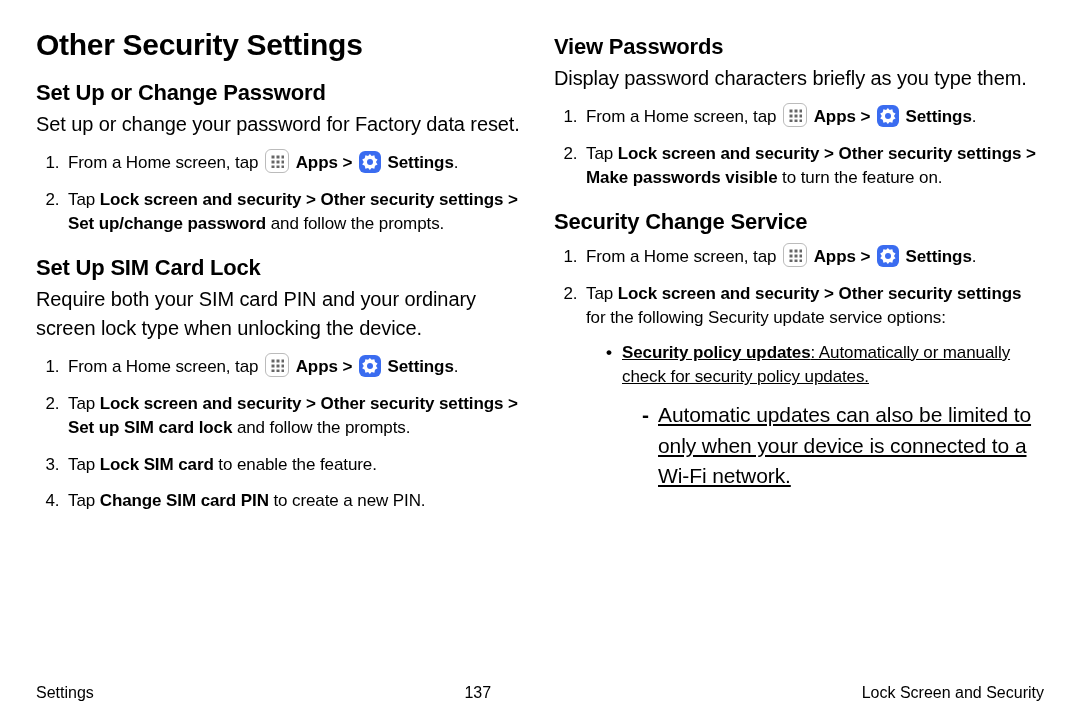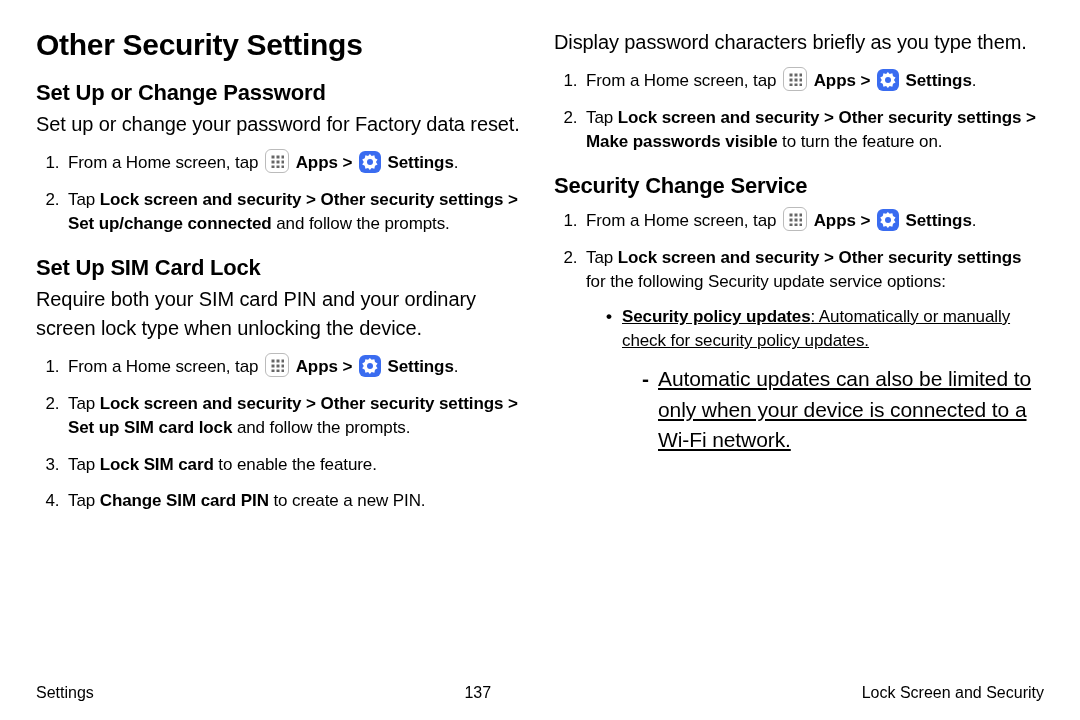--- a/index.html
+++ b/index.html
@@ -157,21 +157,21 @@
   <div class="col">
     <h1>Other Security Settings</h1>
 
     <h2>Set Up or Change Password</h2>
     <p class="desc">Set up or change your password for Factory data reset.</p>
     <ol>
       <li>
         <span>From a Home screen, tap </span><span class="icon-apps"></span> <b>Apps</b> <b class="chev">&gt;</b> <span class="icon-settings"></span> <b>Settings</b><span>.</span>
       </li>
       <li>
-        <span>Tap </span><b>Lock screen and security</b> <b class="chev">&gt;</b> <b>Other security settings</b> <b class="chev">&gt;</b> <b>Set up/change connected</b><span> and follow the prompts.</span>
+        <span>Tap </span><b>Lock screen and security</b> <b class="chev">&gt;</b> <b>Other security settings</b> <b class="chev">&gt;</b> <b>Set up/change password</b><span> and follow the prompts.</span>
       </li>
     </ol>
 
     <h2>Set Up SIM Card Lock</h2>
     <p class="desc">Require both your SIM card PIN and your ordinary screen lock type when unlocking the device.</p>
     <ol>
       <li>
         <span>From a Home screen, tap </span><span class="icon-apps"></span> <b>Apps</b> <b class="chev">&gt;</b> <span class="icon-settings"></span> <b>Settings</b><span>.</span>
       </li>
       <li>
@@ -180,20 +180,21 @@
       <li>
         <span>Tap </span><b>Lock SIM card</b><span> to enable the feature.</span>
       </li>
       <li>
         <span>Tap </span><b>Change SIM card PIN</b><span> to create a new PIN.</span>
       </li>
     </ol>
   </div>
 
   <div class="col">
+    <h2 style="margin-top:6px">View Passwords</h2>
     <p class="desc">Display password characters briefly as you type them.</p>
     <ol>
       <li>
         <span>From a Home screen, tap </span><span class="icon-apps"></span> <b>Apps</b> <b class="chev">&gt;</b> <span class="icon-settings"></span> <b>Settings</b><span>.</span>
       </li>
       <li>
         <span>Tap </span><b>Lock screen and security</b> <b class="chev">&gt;</b> <b>Other security settings</b> <b class="chev">&gt;</b> <b>Make passwords visible</b><span> to turn the feature on.</span>
       </li>
     </ol>
 

